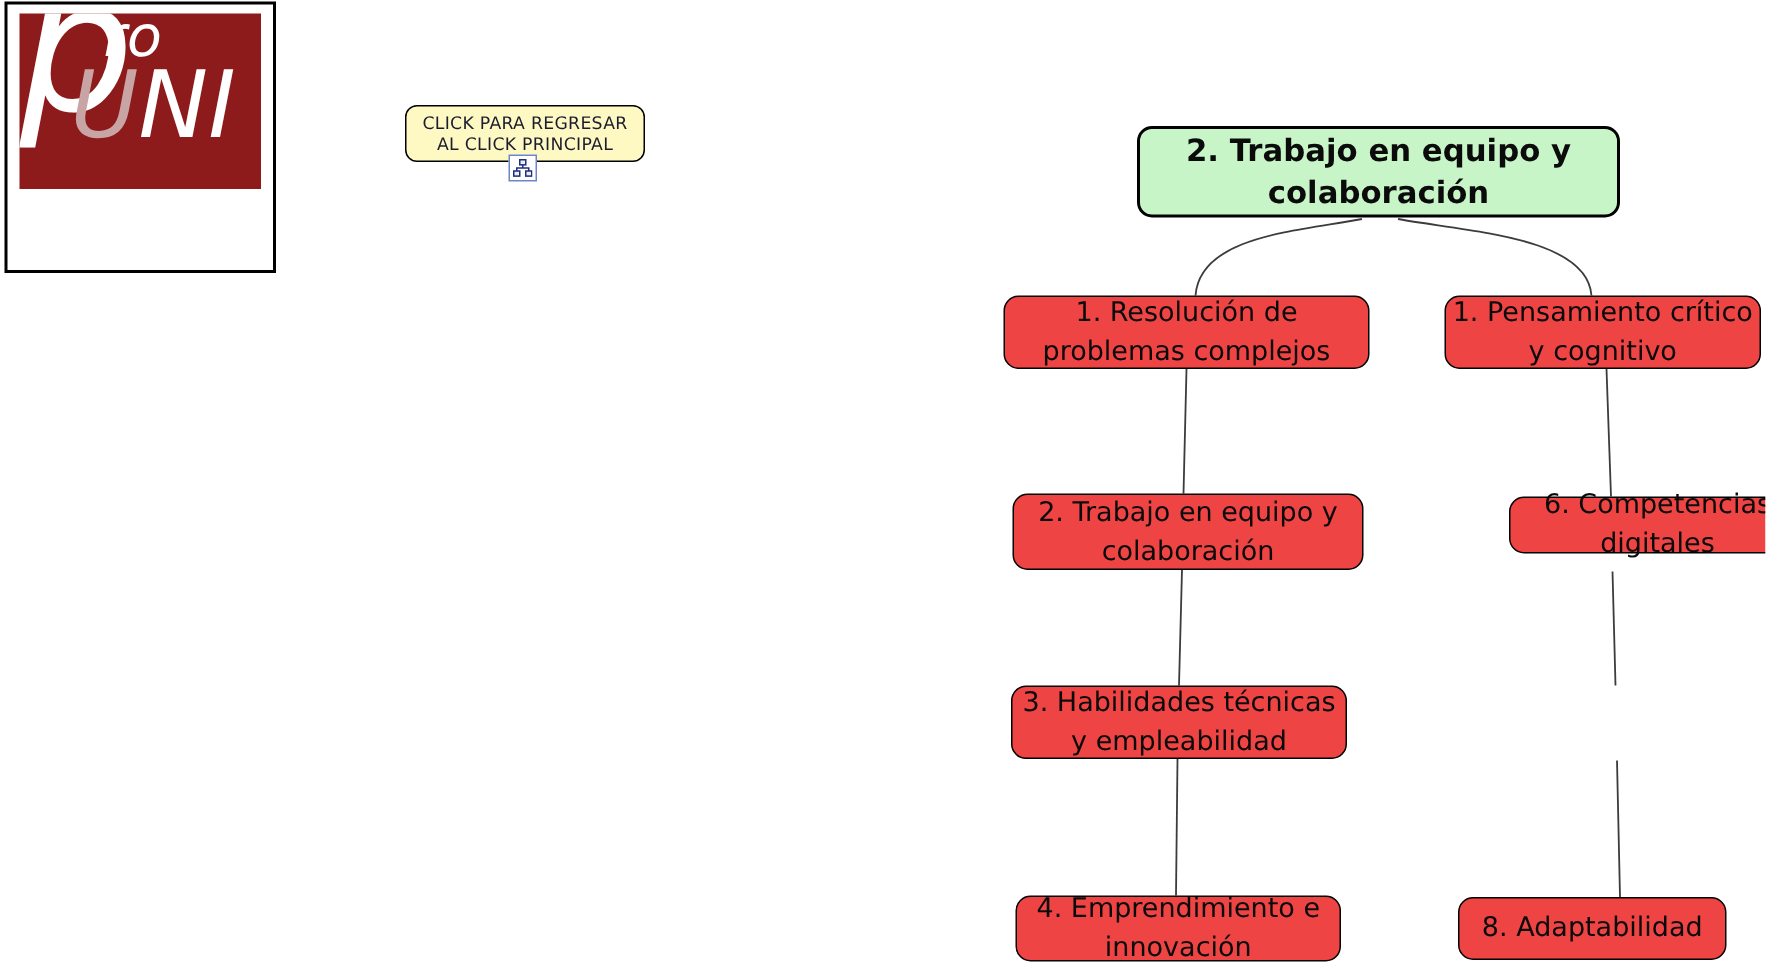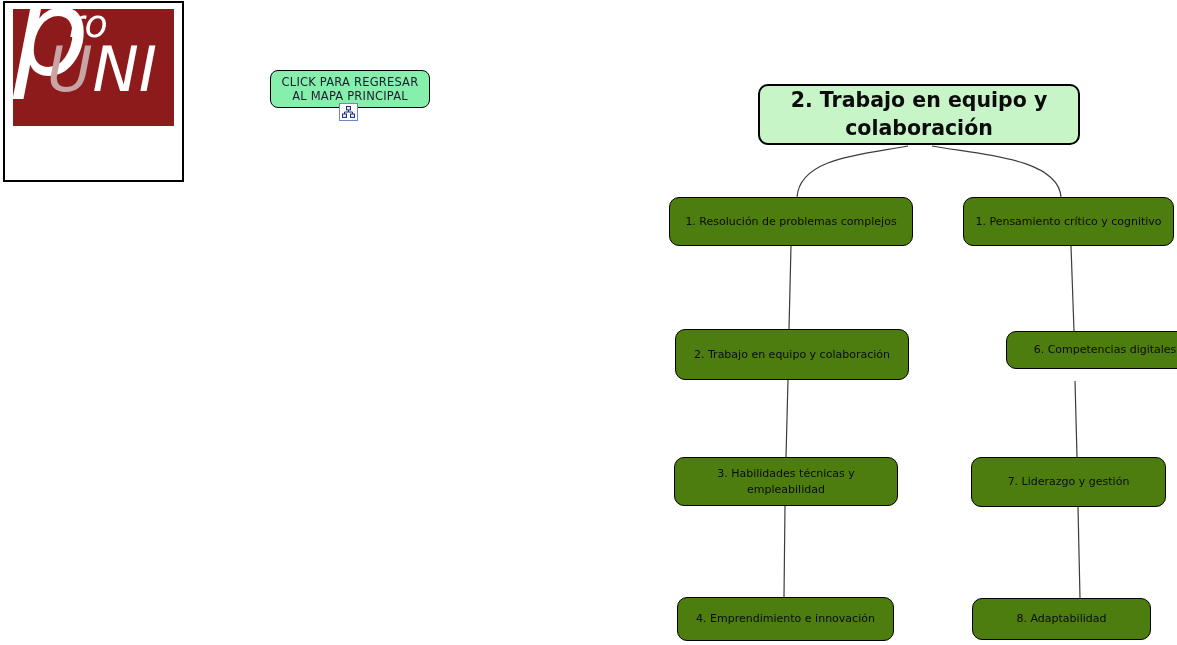--- a/index.html
+++ b/index.html
@@ -82,21 +82,21 @@
     letter-spacing: 0.2px;
     white-space: nowrap;
   }
 
   
   .back-btn {
     position: absolute;
     left: 270px; top: 70px;
     width: 160px; height: 38px;
     box-sizing: border-box;
-    background: #86efac;
+    background: #fef9c3;
     border: 1.5px solid #000;
     border-radius: 8px;
     display: flex;
     flex-direction: column;
     align-items: center;
     justify-content: center;
     font-size: 11.5px;
     line-height: 14px;
     color: #1c1c2e;
     letter-spacing: 0.2px;
@@ -113,28 +113,28 @@
     align-items: center;
     justify-content: center;
     cursor: pointer;
     z-index: 3;
   }
 
   
   .node {
     position: absolute;
     box-sizing: border-box;
-    background: #4d7c0f;
+    background: #ef4444;
     border: 1px solid #000;
     border-radius: 10px;
     display: flex;
     align-items: center;
     justify-content: center;
     text-align: center;
-    font-size: 11px;
+    font-size: 18px;
     line-height: 1.42;
     color: #0b0b0b;
     padding: 2px 4px;
     cursor: pointer;
     z-index: 2;
   }
   .node.root {
     background: #c8f5c8;
     border: 2px solid #000;
     font-weight: bold;
@@ -170,21 +170,21 @@
   <div class="logo">
     <div class="logo-mark">
       <span class="brand-p">p</span>
       <span class="brand-ro">ro</span>
       <span class="brand-uni"><span class="u-tint">U</span><span>NI</span></span>
     </div>
   </div>
 
   <div class="back-btn">
     <span>CLICK PARA REGRESAR</span>
-    <span>AL MAPA PRINCIPAL</span>
+    <span>AL CLICK PRINCIPAL</span>
   </div>
   <div class="cmap-link-icon">
     <svg width="13" height="12" viewBox="0 0 13 12">
       <rect x="4.5" y="0.5" width="4" height="3.4" fill="#e8ecf8" stroke="#1f2d7a" stroke-width="1"></rect>
       <rect x="0.5" y="8" width="4" height="3.4" fill="#e8ecf8" stroke="#1f2d7a" stroke-width="1"></rect>
       <rect x="8.5" y="8" width="4" height="3.4" fill="#e8ecf8" stroke="#1f2d7a" stroke-width="1"></rect>
       <path d="M6.5,4 L6.5,6 M2.5,8 L2.5,6 L10.5,6 L10.5,8" fill="none" stroke="#1f2d7a" stroke-width="1"></path>
     </svg>
   </div>
 
@@ -200,23 +200,20 @@
   </div>
   <div class="node n2">
     <span>2. Trabajo en equipo y colaboración</span>
   </div>
   <div class="node n6">
     <span>6. Competencias digitales</span>
   </div>
   <div class="node n3">
     <span>3. Habilidades técnicas y empleabilidad</span>
   </div>
-  <div class="node n7">
-    <span>7. Liderazgo y gestión</span>
-  </div>
   <div class="node n4">
     <span>4. Emprendimiento e innovación</span>
   </div>
   <div class="node n8">
     <span>8. Adaptabilidad</span>
   </div>
 
 </div>
 
 </body></html>

